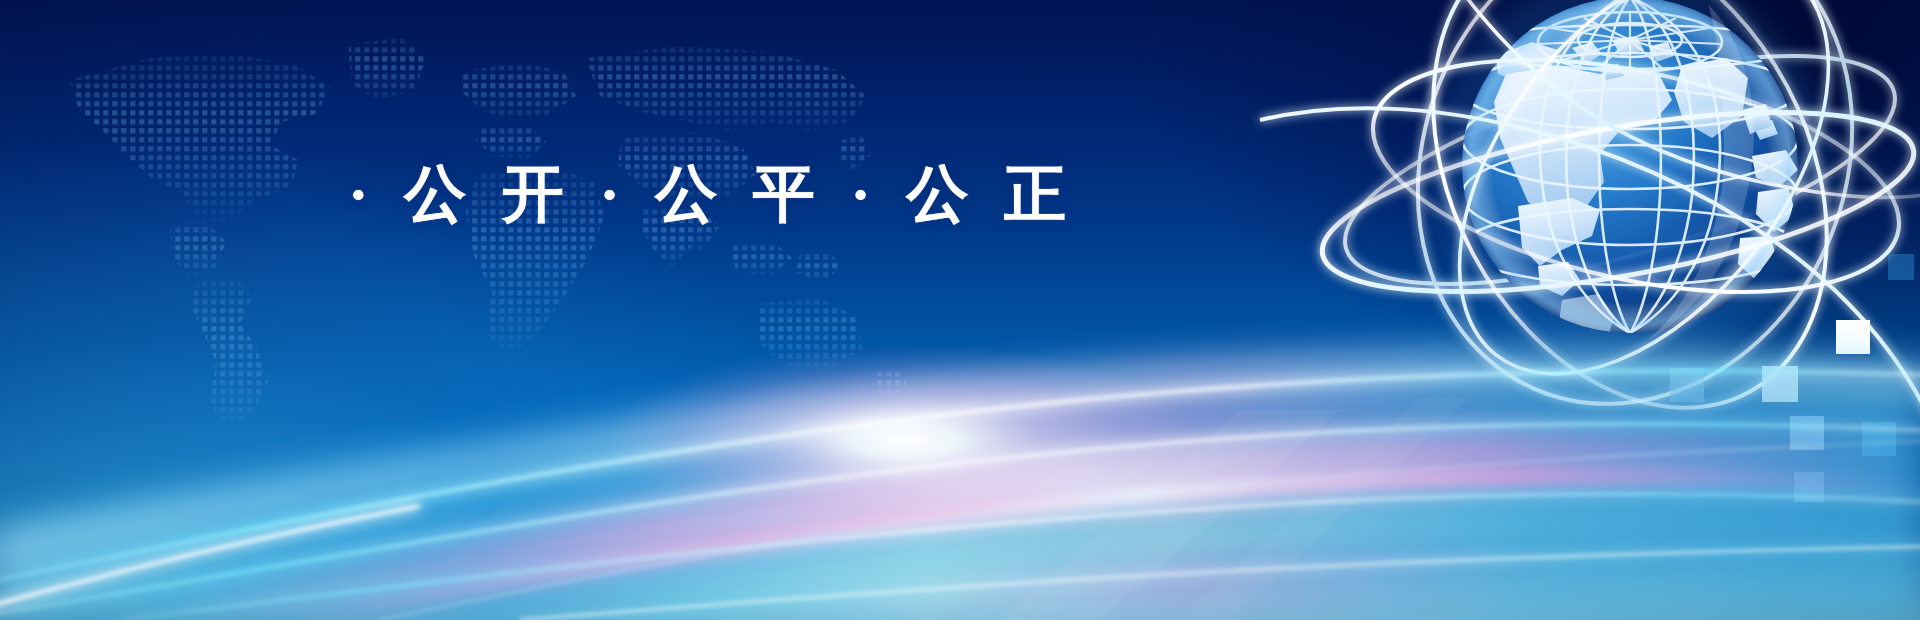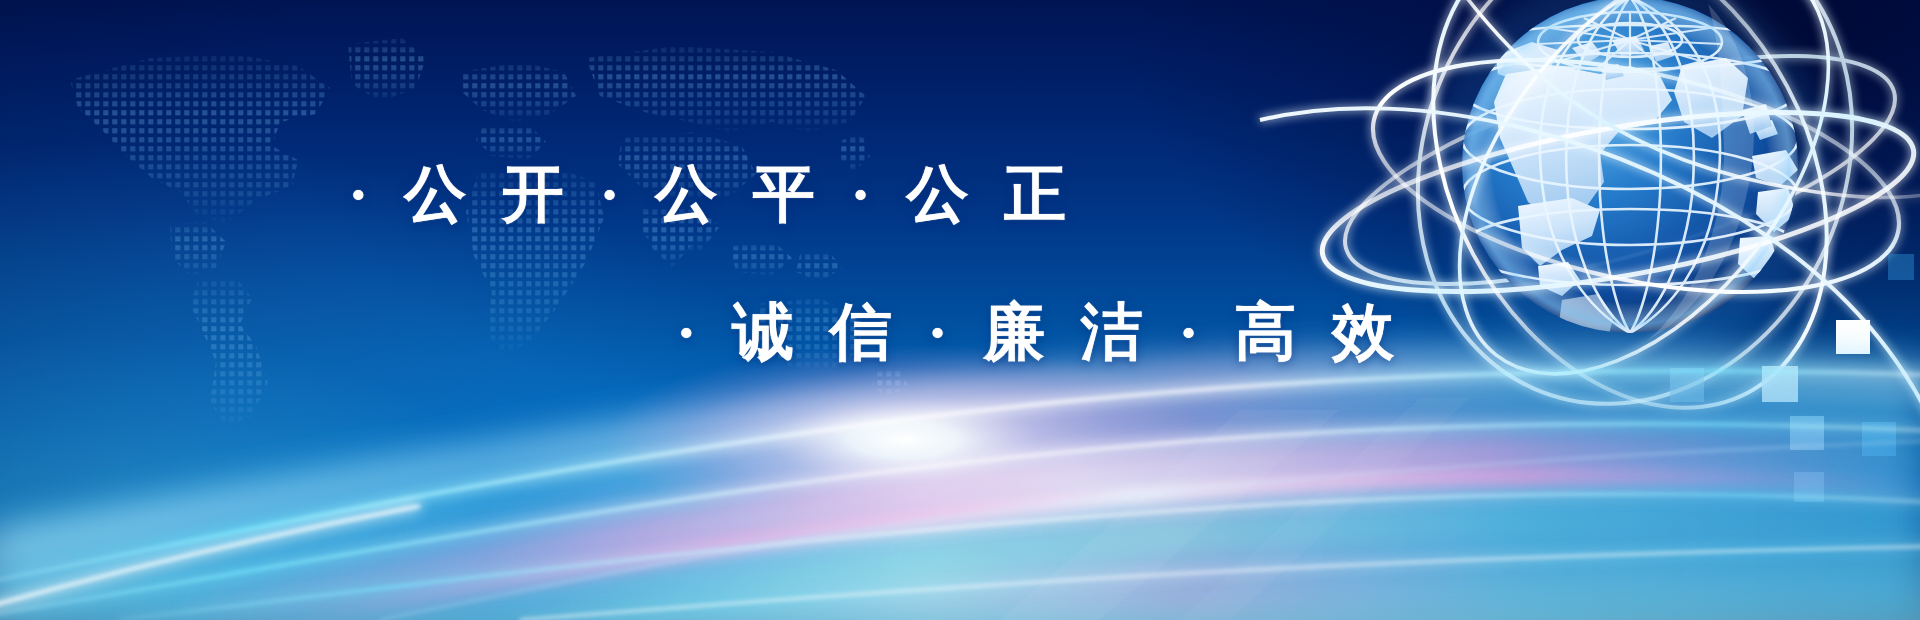--- a/index.html
+++ b/index.html
@@ -394,16 +394,15 @@
       <path d="M-60 330 C80 290 240 250 420 216" fill="none" stroke="#ffffff" stroke-width="9" filter="url(#blurM)" opacity="0.7"></path>
       <path d="M-60 330 C80 290 240 250 420 216" fill="none" stroke="#ffffff" stroke-width="3" filter="url(#blurS)" opacity="0.95"></path>
 
       <path d="M1000 330 L1240 120 L1340 120 L1100 330 Z" fill="#ffffff" opacity="0.05"></path>
       <path d="M1180 330 L1420 108 L1470 108 L1230 330 Z" fill="#ffffff" opacity="0.04"></path>
     </svg>
   </div>
 
   <div class="slogan">
     <div class="line line-1">· 公 开 · 公 平 · 公 正</div>
-    <div class="line line-2">· 诚 信 · 廉 洁 · 高 效</div>
   </div>
 
 </div>
 
 </body></html>

